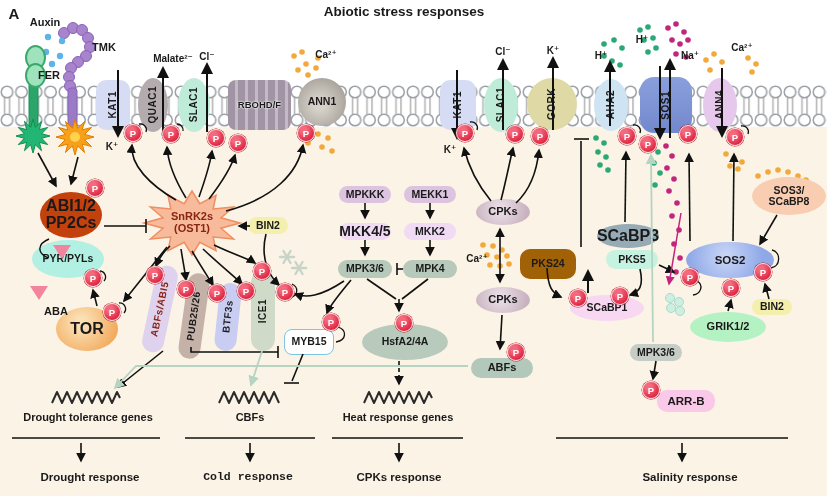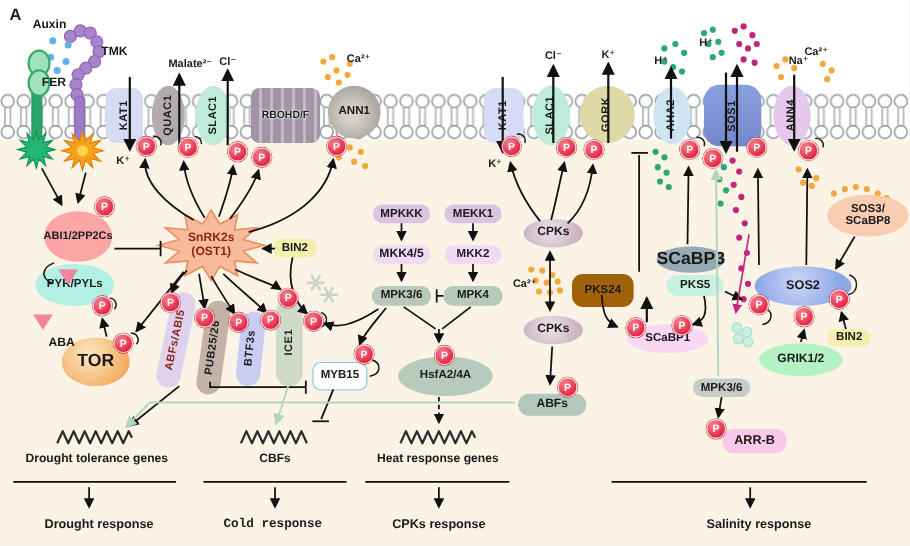--- a/index.html
+++ b/index.html
@@ -222,21 +222,21 @@
   <div class="shape ell" style="left:594px;top:79px;width:34px;height:52px;background:#cfe4f2;font-size:10px;">
       <span class="vtxt">AHA2</span>
     </div>
   <div class="shape" style="left:640px;top:77px;width:52px;height:56px;border-radius:14px;background:linear-gradient(#8aa0dd,#7288cc);font-size:10px;">
       <span class="vtxt">SOS1</span>
     </div>
   <div class="shape ell" style="left:703px;top:78px;width:34px;height:54px;background:#e6c8ec;font-size:10px;">
       <span class="vtxt">ANN4</span>
     </div>
 
-  <div class="shape ell" style="left:40px;top:192px;width:62px;height:46px;background:#fca5a5;font-size:10px;flex-direction:row;">
+  <div class="shape ell" style="left:40px;top:192px;width:62px;height:46px;background:#c2410c;font-size:16px;flex-direction:column;">
     <span>ABI1/2</span>
       <span>PP2Cs</span>
     </div>
   <div class="shape ell" style="left:32px;top:240px;width:72px;height:38px;background:#b2f0e3;font-size:10.5px;">
       <span>PYR/PYLs</span>
     </div>
   <div class="tri" style="left:53px;top:245px;"></div>
   <div class="tri" style="left:30px;top:286px;"></div>
   <div class="shape ell" style="left:56px;top:307px;width:62px;height:44px;background:radial-gradient(circle at 40% 35%,#fbe0b4 10%,#f2a95c 80%);font-size:16px;">
       <span>TOR</span>
@@ -261,21 +261,21 @@
   <div class="shape pill" style="left:251px;top:271px;width:24px;height:80px;background:#cfdbc8;font-size:10px;border-radius:12px;">
       <span class="vtxt">ICE1</span>
     </div>
 
   <div class="shape pill" style="left:339px;top:186px;width:52px;height:17px;background:#dcc3e0;font-size:10.5px;">
       <span>MPKKK</span>
     </div>
   <div class="shape pill" style="left:404px;top:186px;width:52px;height:17px;background:#dcc3e0;font-size:10.5px;">
       <span>MEKK1</span>
     </div>
-  <div class="shape pill" style="left:339px;top:223px;width:52px;height:17px;background:#f0daf4;font-size:11px;">
+  <div class="shape pill" style="left:339px;top:223px;width:52px;height:17px;background:#f0daf4;font-size:14px;">
       <span>MKK4/5</span>
     </div>
   <div class="shape pill" style="left:404px;top:223px;width:52px;height:17px;background:#f0daf4;font-size:10.5px;">
       <span>MKK2</span>
     </div>
   <div class="shape pill" style="left:338px;top:260px;width:54px;height:18px;background:#b7c9ba;font-size:10.5px;">
       <span>MPK3/6</span>
     </div>
   <div class="shape pill" style="left:403px;top:260px;width:54px;height:18px;background:#b7c9ba;font-size:10.5px;">
       <span>MPK4</span>
@@ -524,33 +524,34 @@
       <span>P</span>
     </div>
   <div class="p" style="left:763px;top:272px;">
       <span>P</span>
     </div>
   <div class="p" style="left:651px;top:390px;">
       <span>P</span>
     </div>
 
   <div class="lbl" style="left:14px;top:14px;font-size:15px;">A</div>
+  <div class="lbl" style="left:404px;top:12px;font-size:13.5px;">Abiotic stress responses</div>
   <div class="lbl" style="left:45px;top:23px;font-size:11px;">Auxin</div>
   <div class="lbl" style="left:104px;top:48px;font-size:11px;">TMK</div>
   <div class="lbl" style="left:49px;top:76px;font-size:11px;">FER</div>
   <div class="lbl" style="left:164px;top:59px;font-size:10px;padding-left:18px;">Malate²⁻</div>
   <div class="lbl" style="left:207px;top:57px;font-size:10px;">Cl⁻</div>
   <div class="lbl" style="left:326px;top:55px;font-size:10px;">Ca²⁺</div>
   <div class="lbl" style="left:112px;top:147px;font-size:10px;">K⁺</div>
   <div class="lbl" style="left:450px;top:150px;font-size:10px;">K⁺</div>
   <div class="lbl" style="left:503px;top:52px;font-size:10px;">Cl⁻</div>
   <div class="lbl" style="left:553px;top:51px;font-size:10px;">K⁺</div>
   <div class="lbl" style="left:601px;top:56px;font-size:10px;">H⁺</div>
   <div class="lbl" style="left:642px;top:40px;font-size:10px;">H⁺</div>
-  <div class="lbl" style="left:690px;top:56px;font-size:10px;margin-left:36px;">Na⁺</div>
+  <div class="lbl" style="left:690px;top:56px;font-size:10px;">Na⁺</div>
   <div class="lbl" style="left:742px;top:48px;font-size:10px;">Ca²⁺</div>
   <div class="lbl" style="left:477px;top:259px;font-size:10px;">Ca²⁺</div>
   <div class="lbl" style="left:56px;top:312px;font-size:11px;">ABA</div>
   <div class="lbl" style="left:88px;top:418px;font-size:11px;">Drought tolerance genes</div>
   <div class="lbl" style="left:250px;top:418px;font-size:11px;">CBFs</div>
   <div class="lbl" style="left:398px;top:418px;font-size:11px;">Heat response genes</div>
   <div class="lbl" style="left:90px;top:477px;font-size:11.5px;">Drought response</div>
   <div class="lbl" style="left:248px;top:477px;font-size:11.5px;font-family:Liberation Mono, monospace;">Cold response</div>
   <div class="lbl" style="left:399px;top:477px;font-size:11.5px;">CPKs response</div>
   <div class="lbl" style="left:690px;top:477px;font-size:11.5px;">Salinity response</div>

